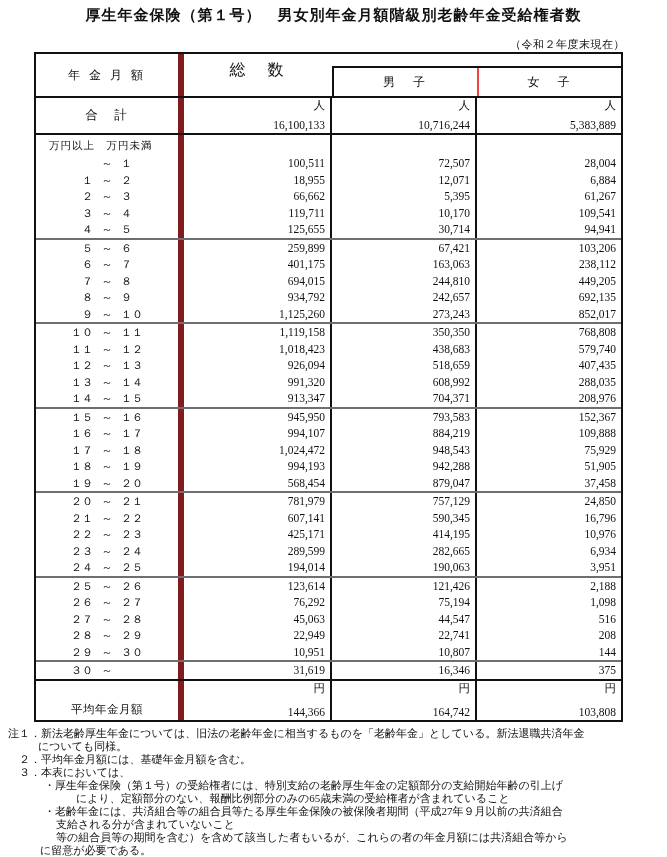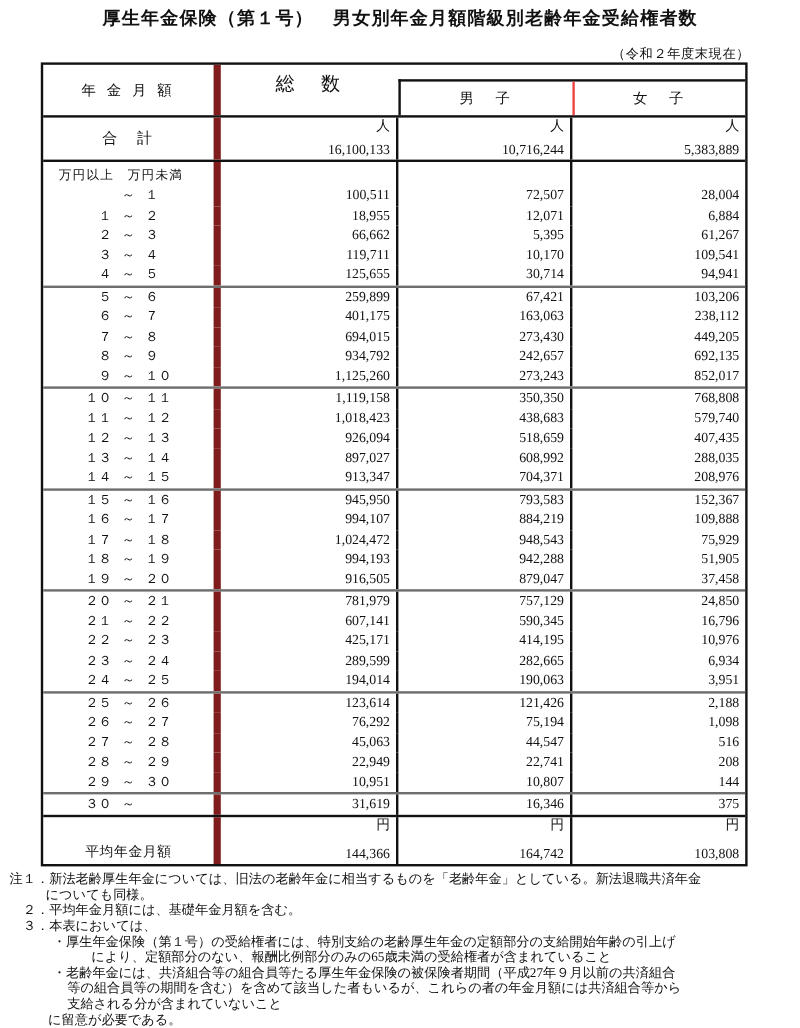--- a/index.html
+++ b/index.html
@@ -191,21 +191,21 @@
           <div class="c3 c-num">163,063</div>
           <div class="c4 c-num">238,112</div>
         </div>
         <div class="data-row">
           <div class="c1 c-range">
             <span class="lo">７</span>
             <span class="tl">～</span>
             <span class="hi">８</span>
           </div>
           <div class="c2 c-num">694,015</div>
-          <div class="c3 c-num">273,430</div>
+          <div class="c3 c-num">244,810</div>
           <div class="c4 c-num">449,205</div>
         </div>
         <div class="data-row">
           <div class="c1 c-range">
             <span class="lo">８</span>
             <span class="tl">～</span>
             <span class="hi">９</span>
           </div>
           <div class="c2 c-num">934,792</div>
           <div class="c3 c-num">242,657</div>
@@ -252,21 +252,21 @@
           <div class="c2 c-num">926,094</div>
           <div class="c3 c-num">518,659</div>
           <div class="c4 c-num">407,435</div>
         </div>
         <div class="data-row">
           <div class="c1 c-range">
             <span class="lo">１３</span>
             <span class="tl">～</span>
             <span class="hi">１４</span>
           </div>
-          <div class="c2 c-num">897,027</div>
+          <div class="c2 c-num">991,320</div>
           <div class="c3 c-num">608,992</div>
           <div class="c4 c-num">288,035</div>
         </div>
         <div class="data-row">
           <div class="c1 c-range">
             <span class="lo">１４</span>
             <span class="tl">～</span>
             <span class="hi">１５</span>
           </div>
           <div class="c2 c-num">913,347</div>
@@ -314,21 +314,21 @@
           <div class="c2 c-num">994,193</div>
           <div class="c3 c-num">942,288</div>
           <div class="c4 c-num">51,905</div>
         </div>
         <div class="data-row">
           <div class="c1 c-range">
             <span class="lo">１９</span>
             <span class="tl">～</span>
             <span class="hi">２０</span>
           </div>
-          <div class="c2 c-num">916,505</div>
+          <div class="c2 c-num">568,454</div>
           <div class="c3 c-num">879,047</div>
           <div class="c4 c-num">37,458</div>
         </div>
       </div>
       <div class="row-group">
         <div class="data-row">
           <div class="c1 c-range">
             <span class="lo">２０</span>
             <span class="tl">～</span>
             <span class="hi">２１</span>
@@ -463,16 +463,16 @@
 </div>
 
 <div class="notes" id="notes">
     <div class="note-line" style="padding-left: 8px;">注１．新法老齢厚生年金については、旧法の老齢年金に相当するものを「老齢年金」としている。新法退職共済年金</div>
     <div class="note-line" style="padding-left: 38px;">についても同様。</div>
     <div class="note-line" style="padding-left: 19px;">２．平均年金月額には、基礎年金月額を含む。</div>
     <div class="note-line" style="padding-left: 19px;">３．本表においては、</div>
     <div class="note-line" style="padding-left: 44px;">・厚生年金保険（第１号）の受給権者には、特別支給の老齢厚生年金の定額部分の支給開始年齢の引上げ</div>
     <div class="note-line" style="padding-left: 56px; margin-left: 20px;">により、定額部分のない、報酬比例部分のみの65歳未満の受給権者が含まれていること</div>
     <div class="note-line" style="padding-left: 44px;">・老齢年金には、共済組合等の組合員等たる厚生年金保険の被保険者期間（平成27年９月以前の共済組合</div>
+    <div class="note-line" style="padding-left: 56px;">支給される分が含まれていないこと</div>
     <div class="note-line" style="padding-left: 56px;">等の組合員等の期間を含む）を含めて該当した者もいるが、これらの者の年金月額には共済組合等から</div>
-    <div class="note-line" style="padding-left: 56px;">支給される分が含まれていないこと</div>
     <div class="note-line" style="padding-left: 40px;">に留意が必要である。</div>
   </div>
 
 </body></html>

